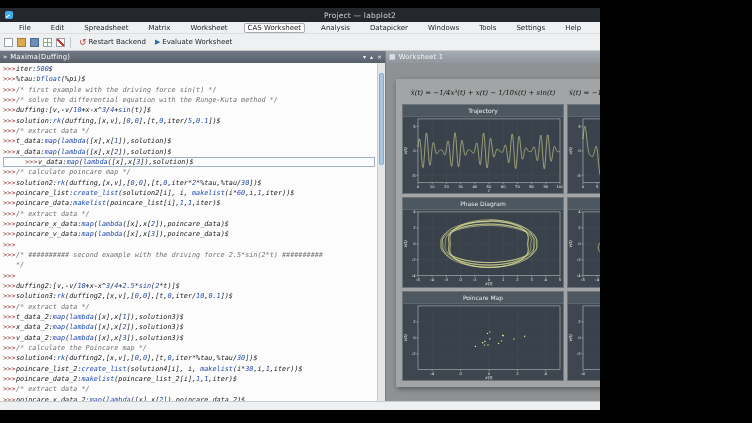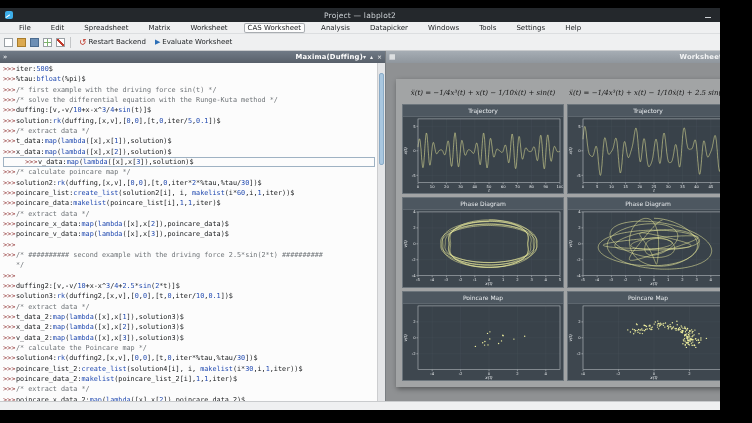--- a/index.html
+++ b/index.html
@@ -1,17 +1,17 @@
 <!DOCTYPE html>
 <html><head>
 <meta charset="utf-8">
 <style>
   html,body{margin:0;padding:0;background:#000;}
   body{font-family:"DejaVu Sans",sans-serif;}
-  .screen{position:relative;width:720px;height:423px;background:#000;overflow:hidden;}
+  .screen{position:relative;width:600px;height:423px;background:#000;overflow:hidden;}
   .window{position:absolute;top:8px;left:0;width:752px;height:402px;display:flex;flex-direction:column;background:#eff0f1;}
 
   
   .titlebar{height:14px;background:#24282c;display:flex;align-items:center;padding:0 5px;color:#cdd2d6;font-size:7.5px;flex:0 0 auto;}
   .app-icon{width:8px;height:8px;border-radius:2px;background:#3daee9;margin-right:4px;position:relative;}
   .app-icon::after{content:"";position:absolute;left:1px;bottom:1px;width:5px;height:1px;background:#fff;transform:rotate(-35deg);transform-origin:left bottom;}
   .win-title{flex:1;text-align:center;letter-spacing:.2px;}
   .win-controls{display:flex;gap:7px;align-items:center;}
   .wc{width:10px;height:10px;display:flex;align-items:center;justify-content:center;color:#cfd3d6;font-size:9px;line-height:1;}
   .glyph-min{display:inline-block;width:6px;height:1px;background:#cfd3d6;margin-top:5px;}
@@ -38,26 +38,26 @@
 
   
   .main{flex:1 1 auto;display:flex;min-height:0;}
 
   
   .cas-win{width:385px;flex:0 0 auto;display:flex;flex-direction:column;border-right:1px solid #7a7e82;min-height:0;}
   .sub-titlebar{height:12px;flex:0 0 auto;display:flex;align-items:center;padding:0 3px;font-size:6.8px;color:#fff;}
   .sub-titlebar.active{background:linear-gradient(#707a86,#58606a);}
   .sub-titlebar.inactive{background:linear-gradient(#a6adb4,#8f969d);color:#f3f4f5;}
   .sub-icon{font-size:7px;margin-right:3px;}
-  .sub-title{flex:1;text-align:right;font-weight:bold;letter-spacing:.2px;}
+  .sub-title{flex:1;text-align:left;font-weight:normal;letter-spacing:.2px;}
   .sub-ctl{display:flex;gap:4px;align-items:center;}
   .sc{font-size:6px;line-height:1;color:#f2f3f4;}
 
   .code-wrap{flex:1 1 auto;position:relative;background:#fcfcfc;min-height:0;}
-  .code{position:absolute;top:0;bottom:0;left:0;right:8px;overflow:hidden;padding:1px 2px 0 3px;}
+  .code{position:absolute;top:0;bottom:0;left:0;right:8px;overflow:hidden;padding:1px 2px 0 3px;font-style:italic;}
   .line{height:10.33px;line-height:10.33px;font-family:"DejaVu Sans Mono",monospace;font-size:6.8px;white-space:pre;color:#17191b;box-sizing:border-box;}
   .pr{display:inline-block;width:13px;color:#943a3a;}
   .cm{color:#6d7276;}
   .fn{color:#2049b0;}
   .num{color:#2049b0;}
   .line.focus{box-shadow:inset 0 0 0 1px #9fb2c3;padding-left:22px;}
   .line.entry{border-bottom:2px solid #f97316;}
 
   .vscroll{position:absolute;top:0;bottom:0;box-sizing:border-box;}
   .cas-scroll{right:0;width:8px;background:#e4e5e7;border-left:1px solid #cccdcf;}

